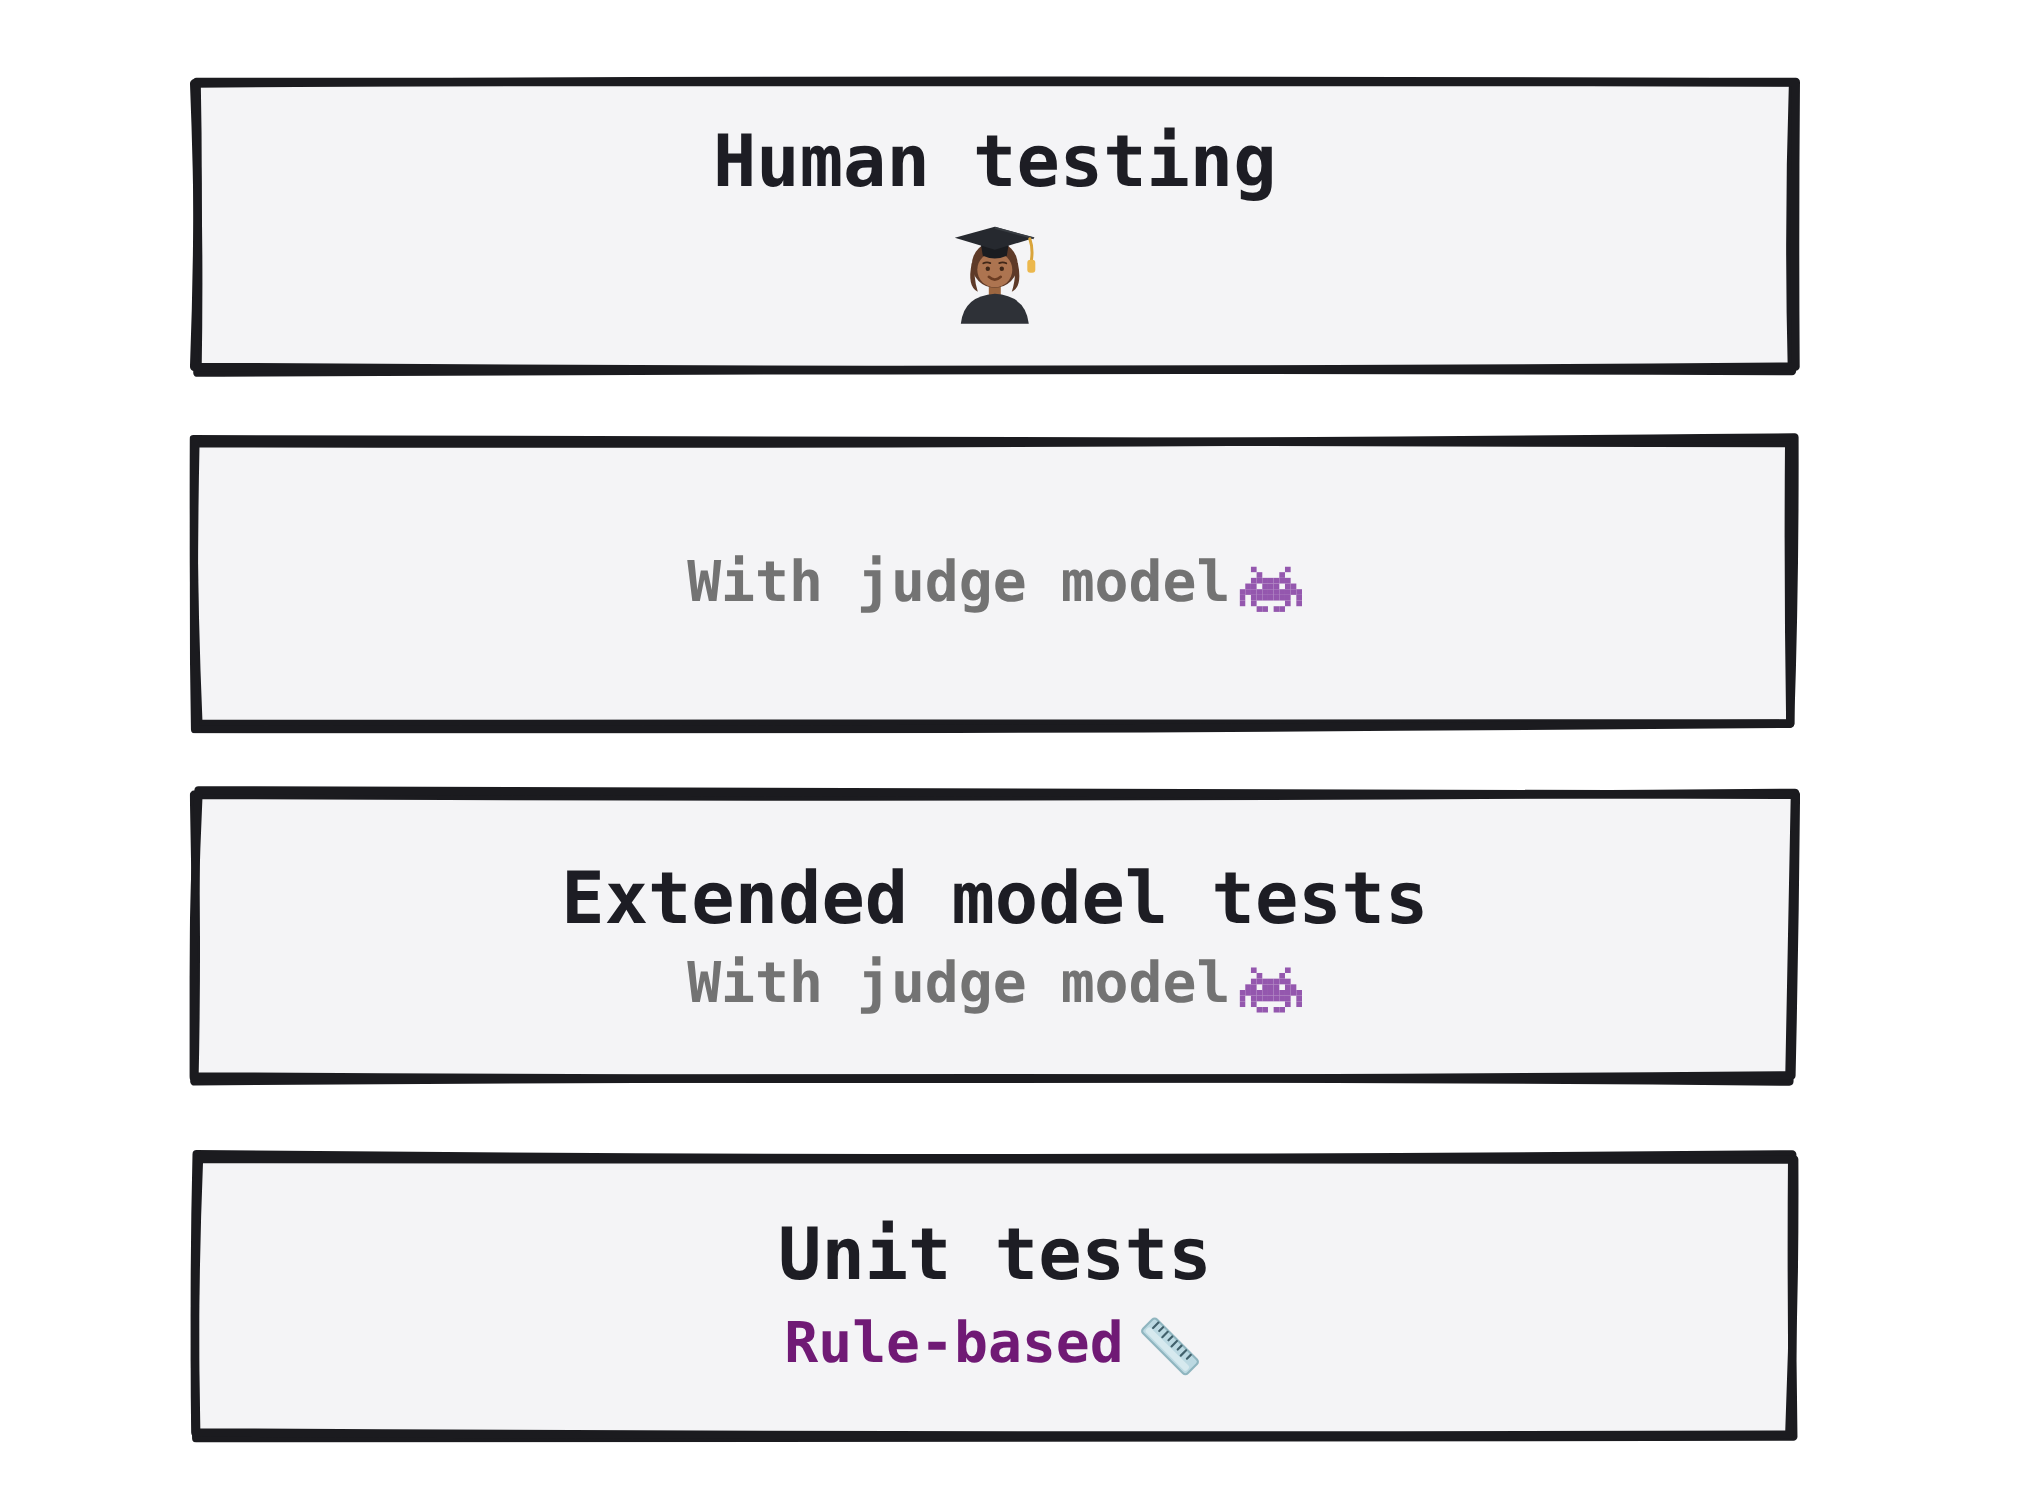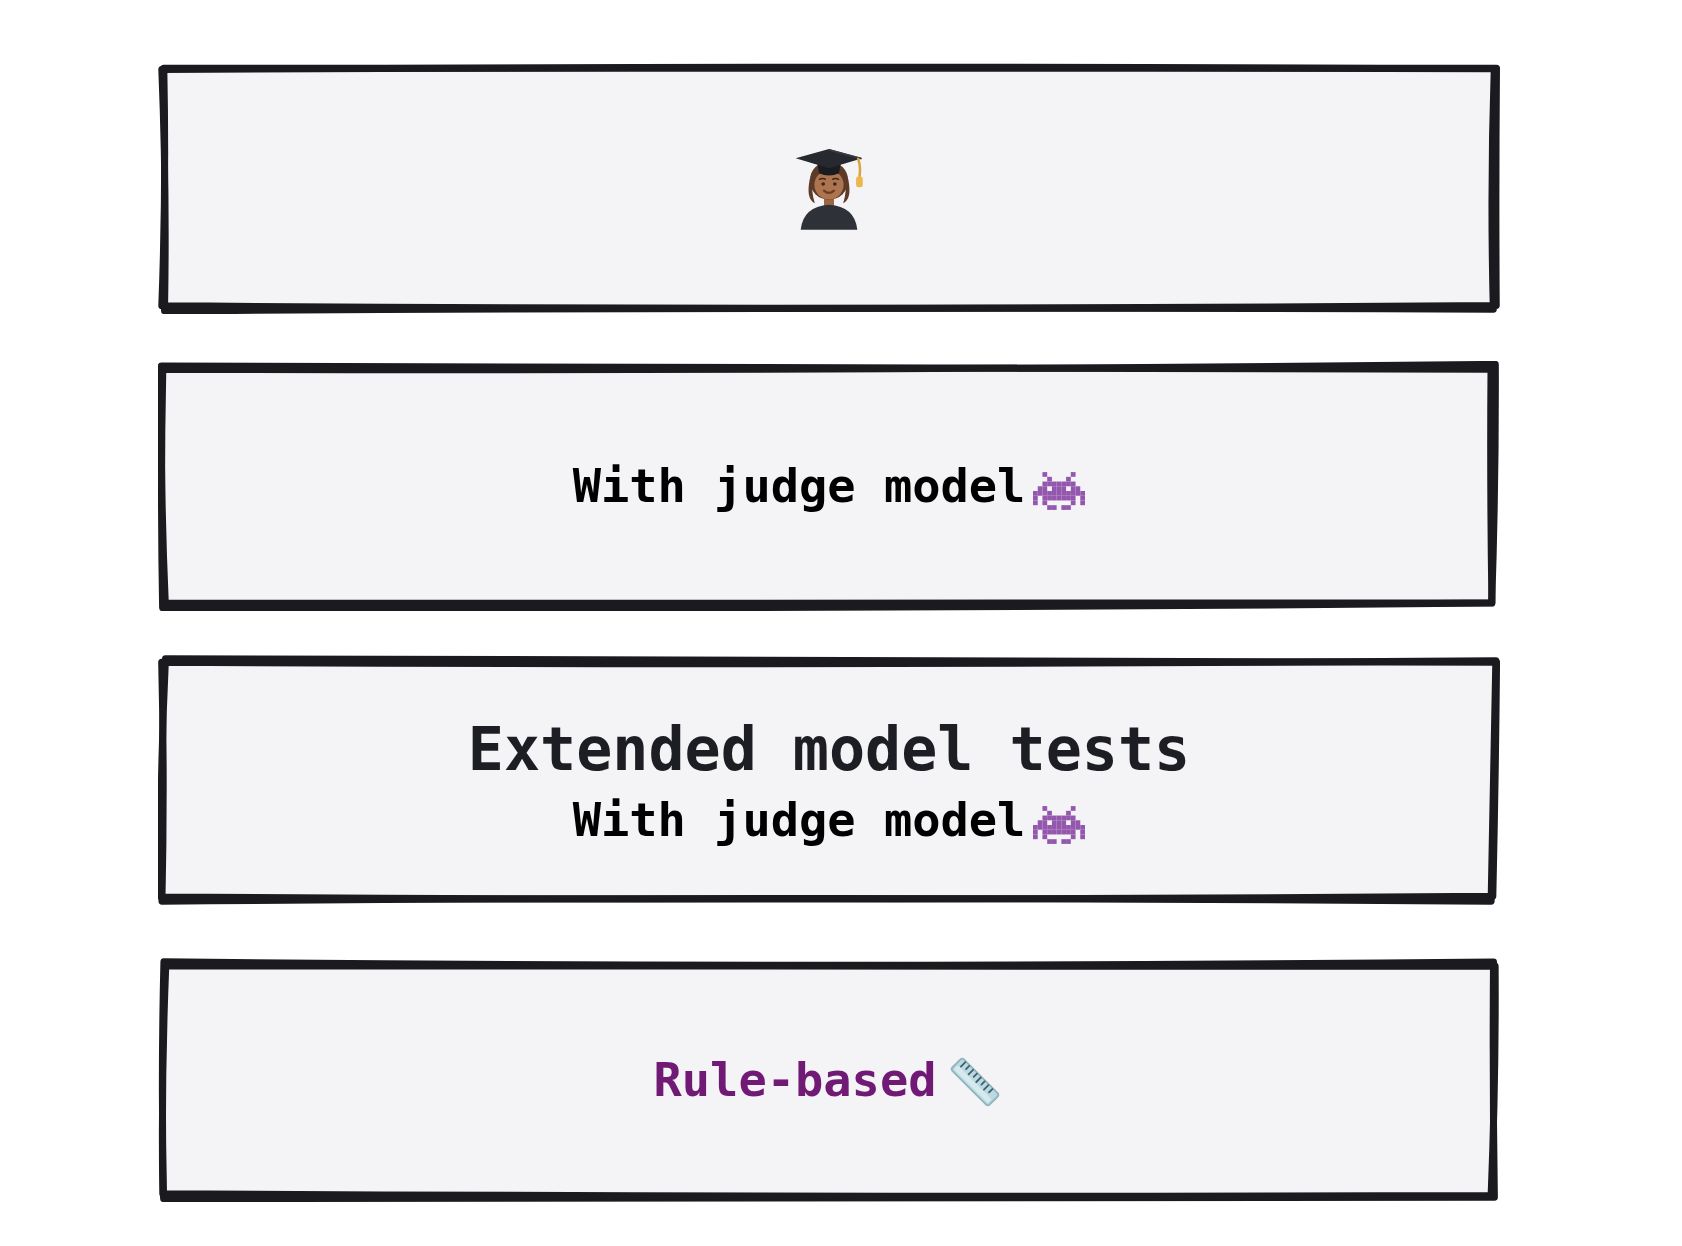--- a/index.html
+++ b/index.html
@@ -22,40 +22,41 @@
     gap:10px;
   }
   .title{
     font-size:60px;font-weight:700;color:#1d1d24;
     line-height:1.15;white-space:nowrap;
   }
   .subtitle{
     font-size:47px;font-weight:700;line-height:1.1;
     display:flex;align-items:center;white-space:nowrap;
   }
-  .subtitle-purple{color:#000000;text-align:center;}
+  .subtitle-purple{color:#737373;text-align:center;}
   .subtitle-blue:{color:#2b7de0;}
   .subtitle.subtitle-blue{color:#701a75;}
   .icon{display:block;}
   .icon-student{width:80px;height:94px;margin-top:2px;}
   .icon-invader{width:52px;height:38px;margin-left:8px;transform:translateY(5px);}
   .icon-ruler{width:58px;height:58px;margin-left:10px;transform:translateY(2px);}
 </style>
 </head>
 <body>
 
 <div class="page">
 
   <section class="box box-1">
       <svg class="frame" viewBox="0 0 1342 252">
         <path d="M5.677577105350792 8.241679386701435 Q671 6.0959573104046285 1337.2439351351932 7.494316689670086 Q1332.2433637992945 126 1333.3734880248085 244.32633659848943 Q671 247.1125013725832 6.019106348510832 244.99913882045075 Q4.957637110026553 126 5.677577105350792 8.241679386701435 Z" fill="#f4f4f6" stroke="none"></path>
         <path d="M3.8138871579430997 7.588811699766666 Q671 3.2859293804503977 1336.243649856653 6.858098489698023 Q1332.198993398575 126 1335.3044857974164 247.16014151880518 Q671 244.62873840518296 6.52513145422563 248.77999464422464 Q8.646662080194801 126 3.8138871579430997 7.588811699766666 Z" fill="none" stroke="#1b1b1f" stroke-width="7" stroke-linecap="round" stroke-linejoin="round"></path>
         <path d="M5.815926291514188 6.295325295533985 Q671 7.261104287113994 1338.488308400847 6.3476387383416295 Q1337.4512425537687 126 1338.2535528917797 243.5291498838924 Q671 248.86941446643323 3.8004845450632274 243.72152485884726 Q8.249363203765824 126 5.815926291514188 6.295325295533985 Z" fill="none" stroke="#1b1b1f" stroke-width="7" stroke-linecap="round" stroke-linejoin="round"></path>
       </svg>
     <div class="content">
+      <div class="title">Human testing</div>
       <svg class="icon icon-student" viewBox="0 0 96 104" aria-hidden="true">
         <rect x="42" y="54" width="12" height="20" fill="#9c6640"></rect>
         <circle cx="48" cy="42" r="23" fill="#5e3a28"></circle>
         <path d="M25 40 Q20 64 31 69 Q26 53 29 42 Z" fill="#5e3a28"></path>
         <path d="M71 40 Q76 64 65 69 Q70 53 67 42 Z" fill="#5e3a28"></path>
         <circle cx="48" cy="47" r="17.5" fill="#ad7450"></circle>
         <path d="M30 41 Q33 30 48 29 Q63 30 66 41 Q66 33 59 28 Q48 23 37 28 Q31 32 30 41 Z" fill="#5e3a28"></path>
         <circle cx="41" cy="46" r="2.2" fill="#402718"></circle>
         <circle cx="55" cy="46" r="2.2" fill="#402718"></circle>
         <path d="M36.5 40.5 Q40 38.6 43.5 40.3" stroke="#402718" stroke-width="1.8" fill="none" stroke-linecap="round"></path>
@@ -194,20 +195,21 @@
     </div>
   </section>
 
   <section class="box box-4">
       <svg class="frame" viewBox="0 0 1342 244">
         <path d="M4.320761364419013 3.6582821924239397 Q671 5.86540136160329 1338.2075313567184 6.702053373679519 Q1334.9140639728867 122 1338.4586188420653 239.57152766082436 Q671 237.05563218984753 5.097205760423094 238.5666691097431 Q6.230074342573062 122 4.320761364419013 3.6582821924239397 Z" fill="#f4f4f6" stroke="none"></path>
         <path d="M5.907081866171211 3.8581606205552816 Q671 10.417388376314193 1335.5065089883283 3.9973813123069704 Q1334.5691831908189 122 1336.3944101617672 239.20618540840223 Q671 241.38252218812704 5.5694344555959105 240.6316202171147 Q2.98607115726918 122 5.907081866171211 3.8581606205552816 Z" fill="none" stroke="#1b1b1f" stroke-width="7" stroke-linecap="round" stroke-linejoin="round"></path>
         <path d="M7.7711694412864745 7.96612748131156 Q671 8.574666738510132 1337.1490966347046 8.283451285678893 Q1337.8042360416148 122 1333.1068443558179 237.5506167379208 Q671 239.69904695730656 4.803618258330971 235.66408528015018 Q3.157063828082755 122 7.7711694412864745 7.96612748131156 Z" fill="none" stroke="#1b1b1f" stroke-width="7" stroke-linecap="round" stroke-linejoin="round"></path>
       </svg>
     <div class="content">
+      <div class="title">Unit tests</div>
       <div class="subtitle subtitle-blue">
         <span>Rule-based</span>
         <svg class="icon icon-ruler" viewBox="0 0 64 64" aria-hidden="true">
           <g transform="rotate(-45 32 32)">
             <rect x="23" y="3" width="18" height="58" rx="3" fill="#bcd9e2" stroke="#8fb5bf" stroke-width="2"></rect>
             <rect x="25.5" y="5.5" width="6" height="53" rx="2" fill="#d6e9ee"></rect>
             <path d="M40 9 h-7 M40 15 h-5 M40 21 h-7 M40 27 h-5 M40 33 h-7 M40 39 h-5 M40 45 h-7 M40 51 h-5" stroke="#41606b" stroke-width="2" stroke-linecap="round"></path>
           </g>
         </svg>
       </div>

